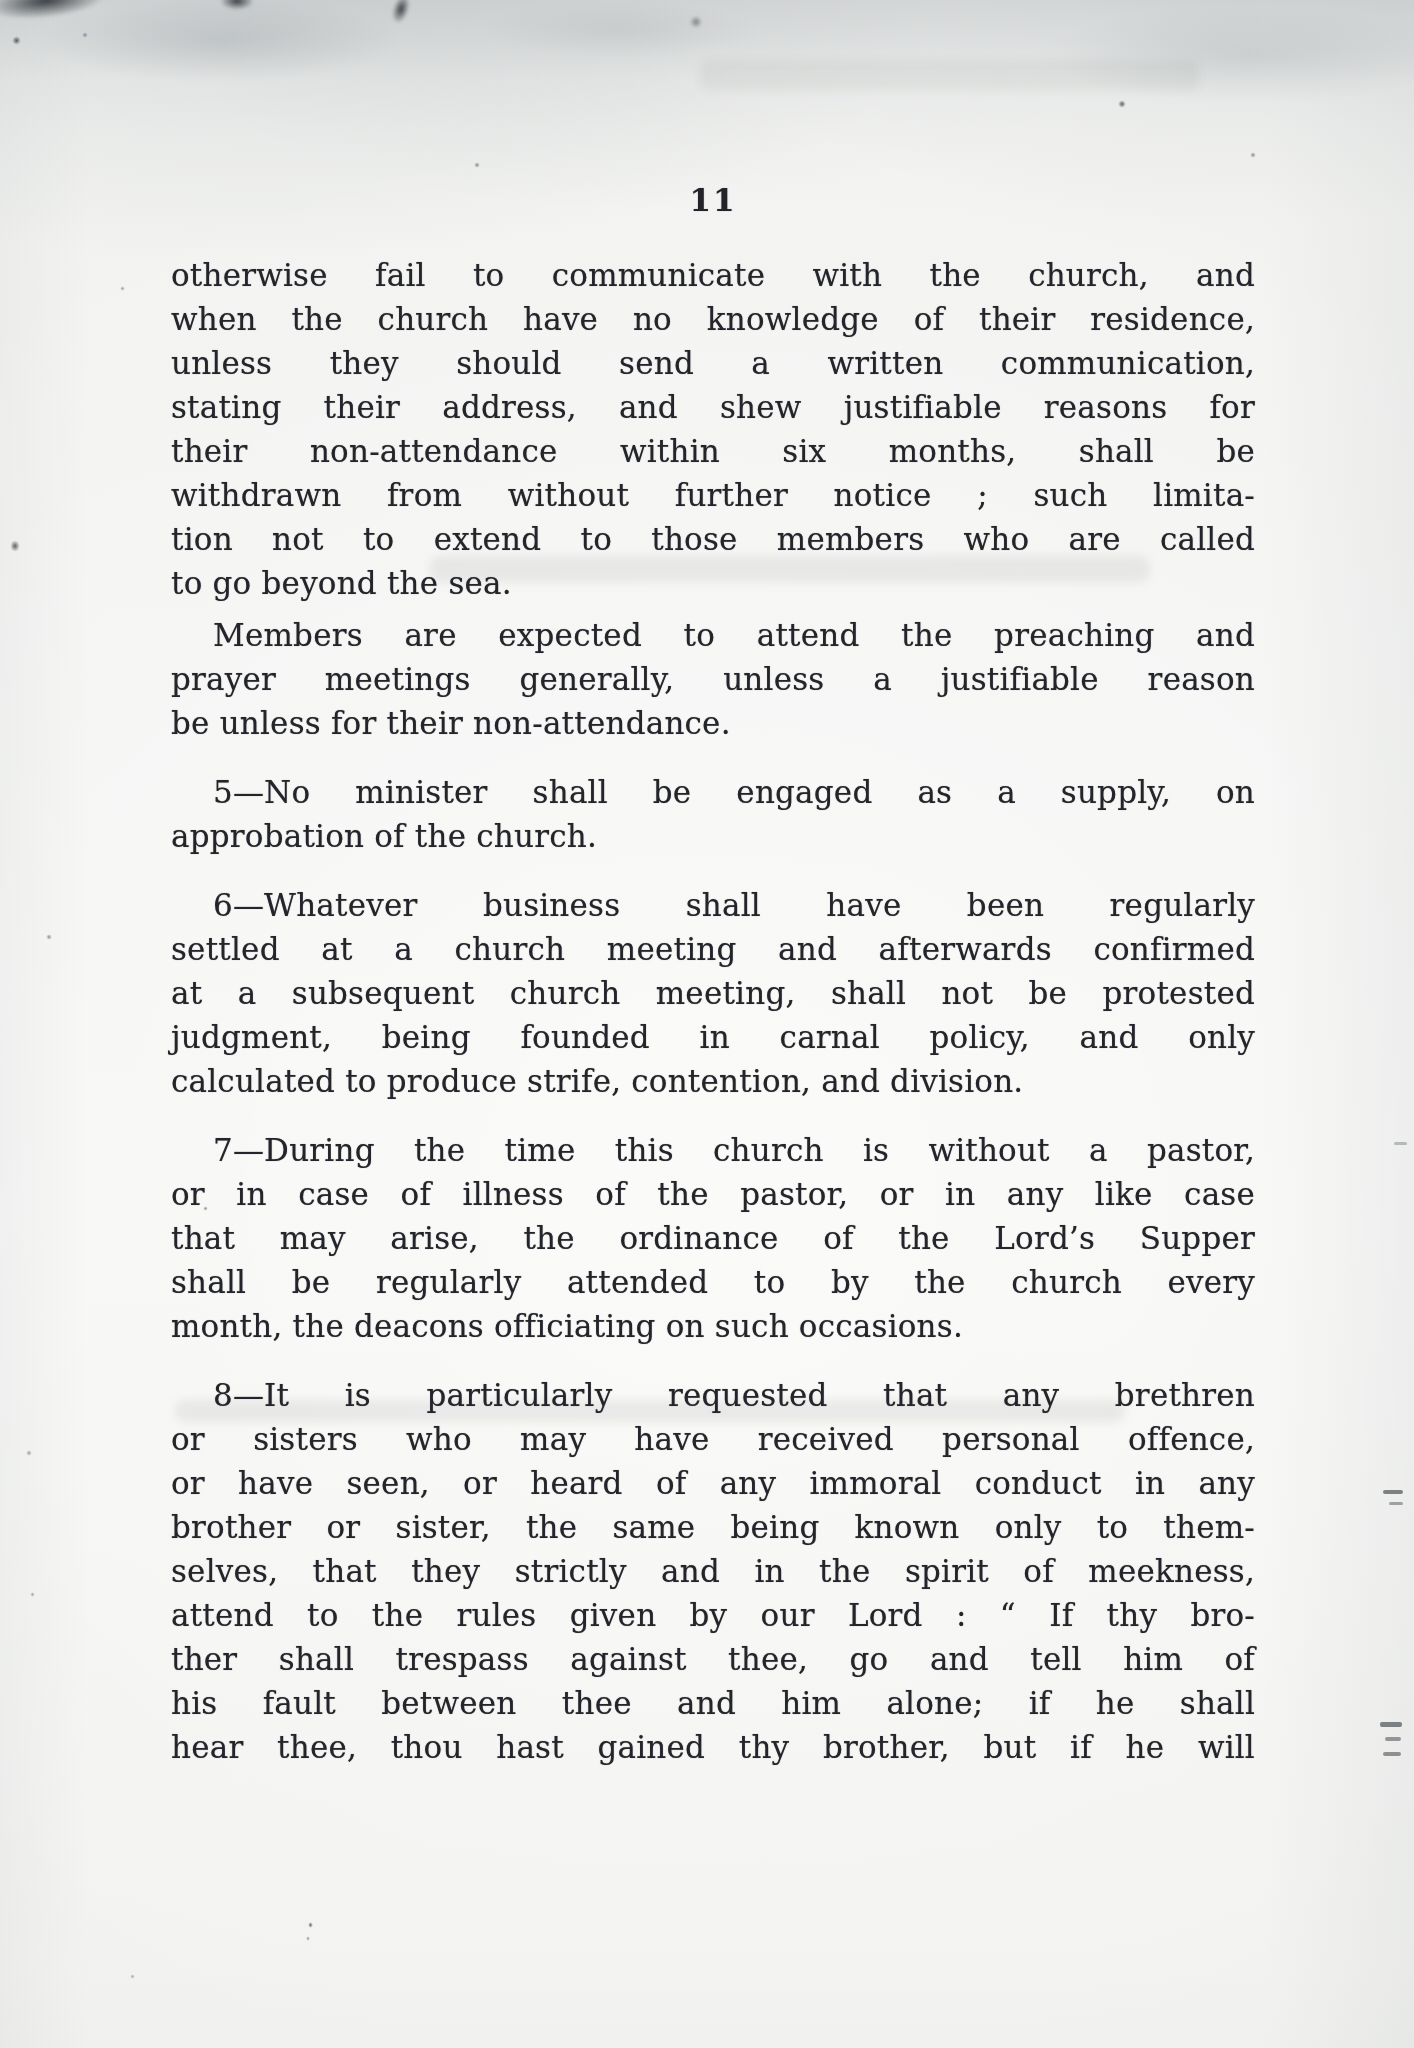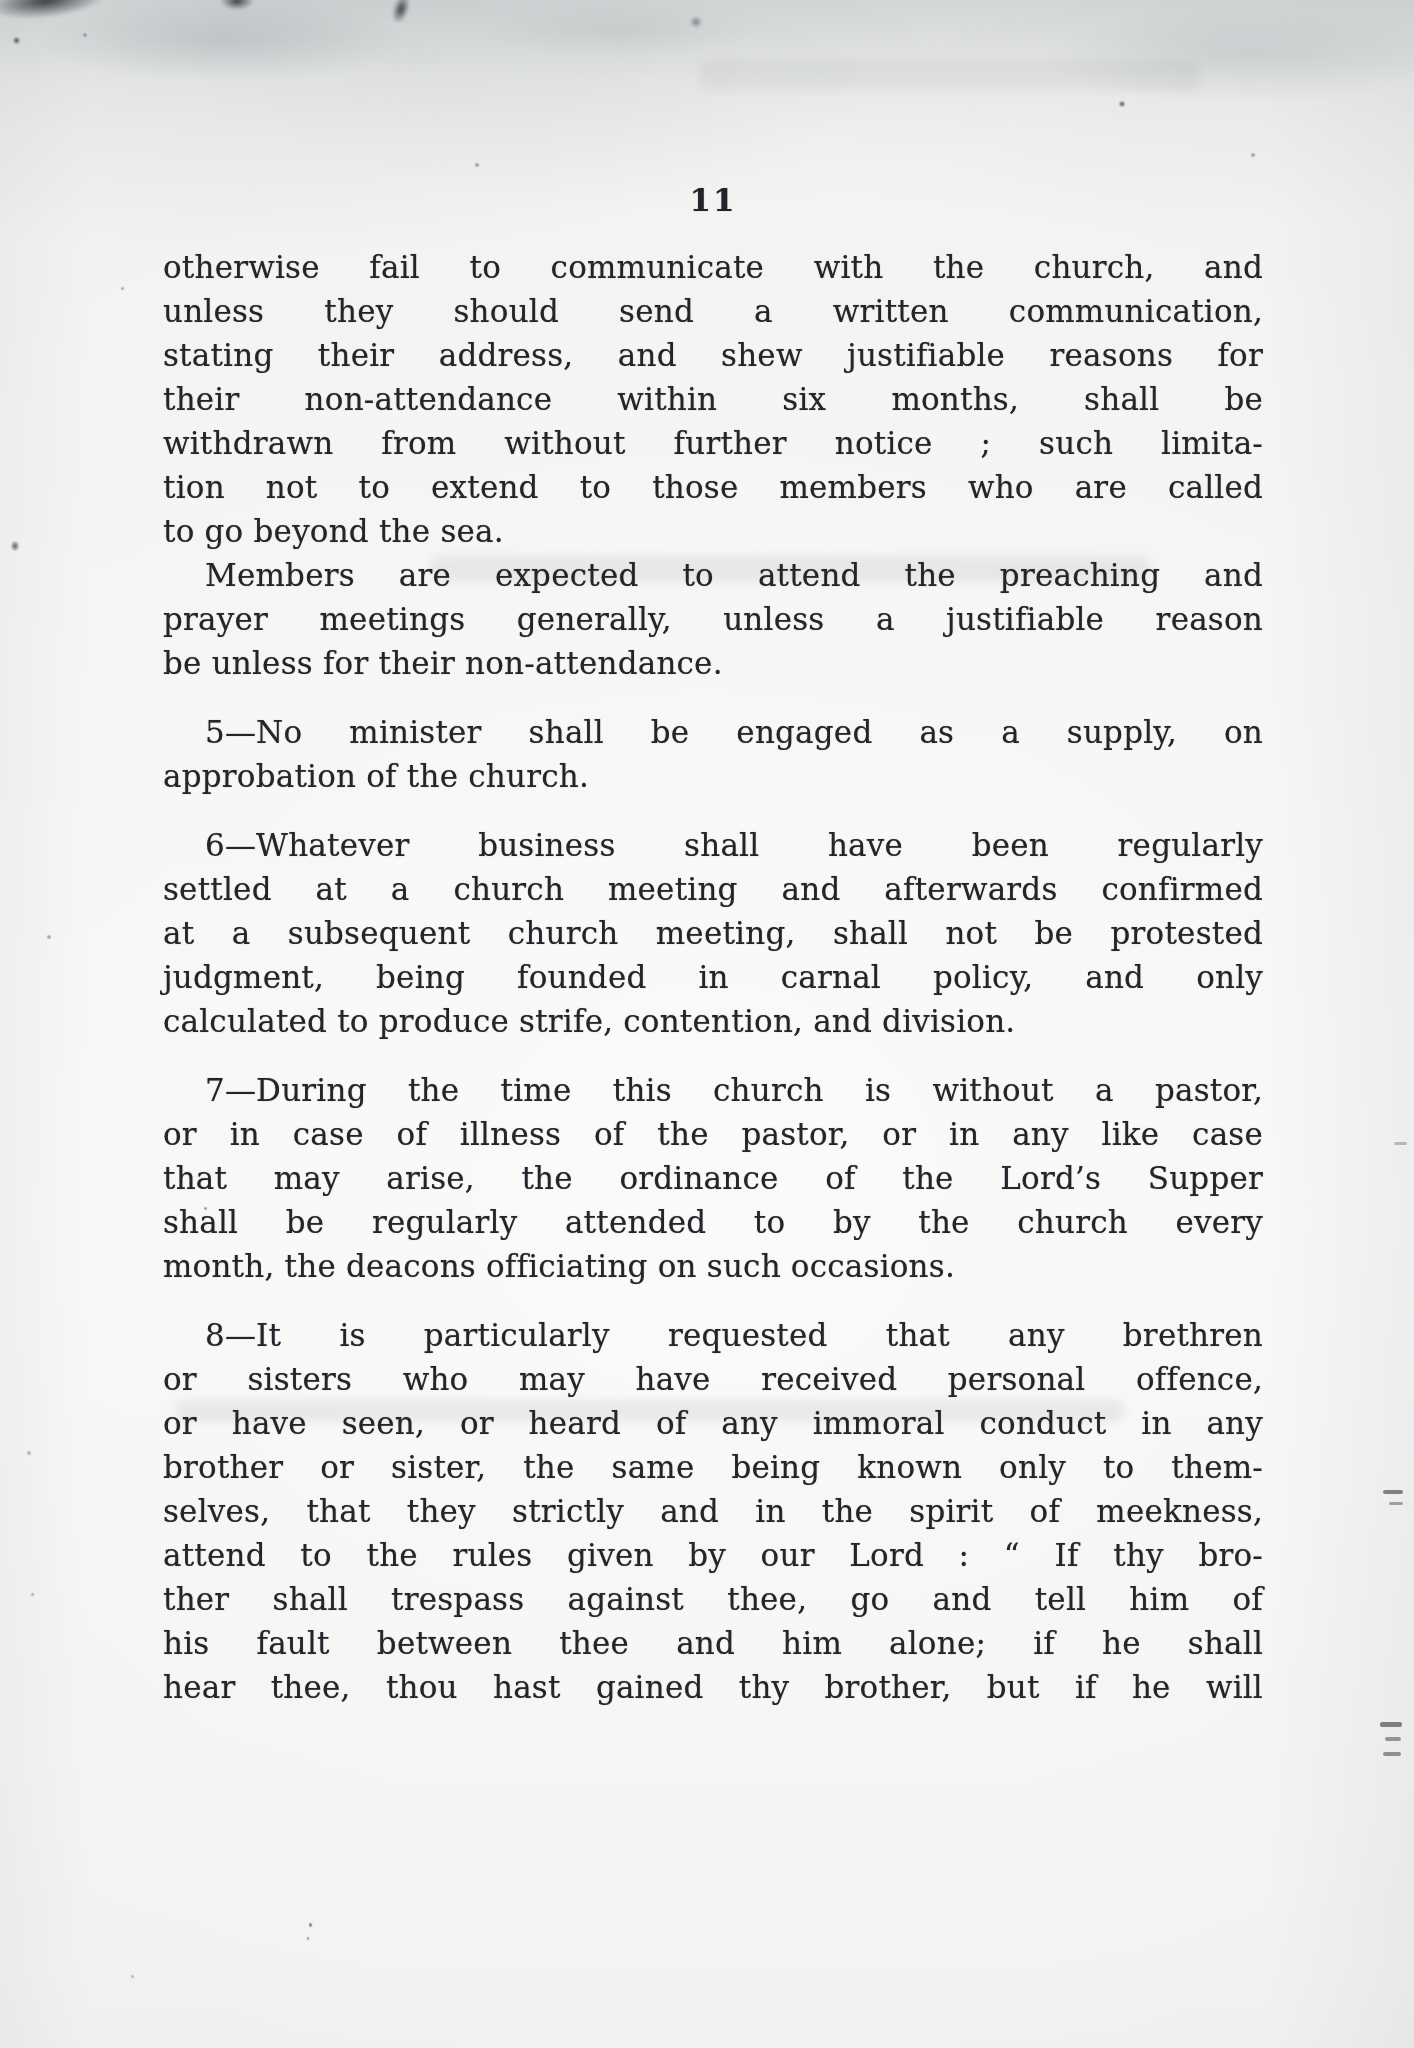--- a/index.html
+++ b/index.html
@@ -44,21 +44,21 @@
 
   .text-block {
     position: absolute;
     left: 163px; top: 245px; width: 1100px;
     font-size: 31px;
     line-height: 44px;
     color: #24252b;
     letter-spacing: 0.2px;
     text-shadow: 0 0 1px rgba(25,26,32,0.45);
   }
-  .para { margin: 0; }
+  .para { margin: 8px; }
   .para.gap { margin-top: 25px; }
   .para.indent .ln:first-child { text-indent: 42px; }
   .ln {
     text-align: justify;
     text-align-last: justify;
   }
   .ln.end { text-align-last: left; }
 
   
   .art { position: absolute; pointer-events: none; }
@@ -126,20 +126,21 @@
   <div class="art dash" style="left:1383px; top:1752px; width:18px; height:4px; opacity:.85;"></div>
 
   <div class="art ghost" style="left:430px; top:556px; width:720px; height:26px;"></div>
   <div class="art ghost" style="left:175px; top:1400px; width:950px; height:22px;"></div>
   <div class="art ghost" style="left:700px; top:60px; width:500px; height:30px; opacity:.8;"></div>
 
   <div class="page-number">11</div>
   <div class="text-block" id="text-block">
       <div class="para">
         <div class="ln">otherwise fail to communicate with the church, and</div>
+        <div class="ln">when the church have no knowledge of their residence,</div>
         <div class="ln">unless they should send a written communication,</div>
         <div class="ln">stating their address, and shew justifiable reasons for</div>
         <div class="ln">their non-attendance within six months, shall be</div>
         <div class="ln">withdrawn from without further notice ; such limita-</div>
         <div class="ln">tion not to extend to those members who are called</div>
         <div class="ln end">to go beyond the sea.</div>
       </div>
       <div class="para indent">
         <div class="ln">Members are expected to attend the preaching and</div>
         <div class="ln">prayer meetings generally, unless a justifiable reason</div>

